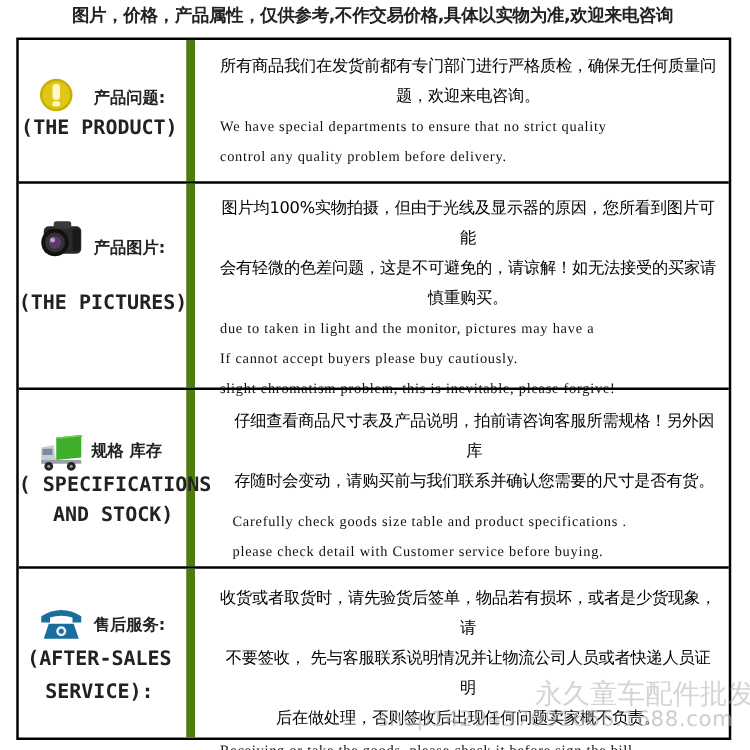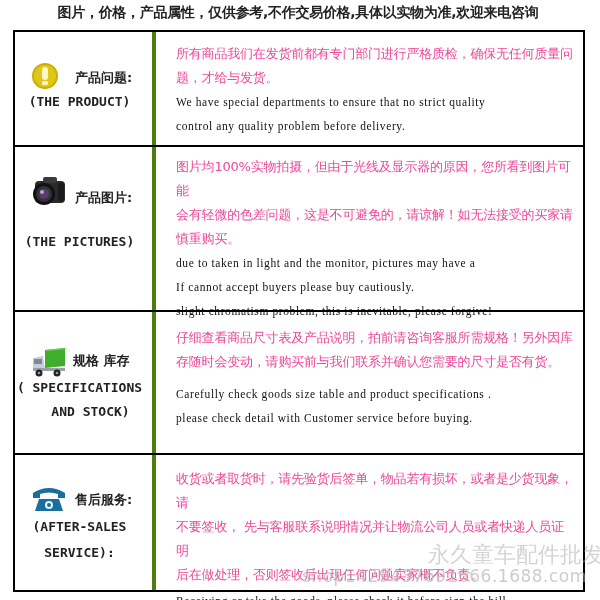--- a/index.html
+++ b/index.html
@@ -5,27 +5,27 @@
   html, body { margin: 0; padding: 0; background: #ffffff; }
   body { width: 600px; height: 600px; position: relative; overflow: hidden;
          font-family: "DejaVu Sans", "Liberation Sans", sans-serif; color: #111; }
   .title { position: absolute; left: 0; top: 4px; width: 596px; text-align: center;
            font-size: 14px; font-weight: bold; color: #222; letter-spacing: -0.3px; white-space: nowrap; }
   .table { position: absolute; left: 13px; top: 30px; width: 572px; height: 562px;
            border: 2px solid #000; box-sizing: border-box; }
   .row { position: absolute; left: 0; width: 100%; box-sizing: border-box; }
   .row + .row { border-top: 2px solid #000; }
   .left { position: absolute; left: 0; top: 0; width: 141px; height: 100%; box-sizing: border-box;
-          border-right: 4px solid #4d7c0f; }
+          border-right: 7px solid #4d7c0f; }
   .right { position: absolute; left: 141px; top: 0; right: 0; height: 100%; padding: 10px 10px 0 20px; box-sizing: border-box; }
   .icon-wrap { position: absolute; left: 16px; width: 40px; height: 36px; }
   .label-cn { position: absolute; left: 60px; font-size: 13px; font-weight: bold; color: #222; white-space: nowrap; }
-  .label-en { position: absolute; left: 0; width: 129px; text-align: center; font-size: 13px; font-weight: bold;
+  .label-en { position: absolute; left: 0; width: 129px; text-align: center; font-size: 16px; font-weight: bold;
               font-family: "DejaVu Sans Mono", "Liberation Mono", monospace; color: #222; white-space: nowrap; line-height: 24px; }
-  .cn { font-size: 13px; line-height: 24px; color: #ec4899; letter-spacing: -0.2px; }
+  .cn { font-size: 13px; line-height: 24px; color: #000000; letter-spacing: -0.2px; text-align: center; }
   .en { font-family: "Liberation Serif", "DejaVu Serif", serif; font-size: 11.5px; line-height: 24px; color: #111; letter-spacing: 0.6px; white-space: nowrap; }
   .watermark1 { position: absolute; left: 428px; top: 540px; font-size: 22px; color: rgba(160,160,160,0.45); white-space: nowrap; }
   .watermark2 { position: absolute; left: 302px; top: 566px; font-size: 17px; color: rgba(170,170,170,0.6); white-space: nowrap; letter-spacing: 0.5px; }
 </style>
 </head>
 <body>
 
 <div class="title">图片，价格，产品属性，仅供参考,不作交易价格,具体以实物为准,欢迎来电咨询</div>
 
 <div class="table">
@@ -38,21 +38,21 @@
           <circle cx="14" cy="14" r="11" fill="#e0c619"></circle>
           <rect x="11" y="5" width="6" height="13" rx="3" fill="#fff8c8"></rect>
           <rect x="11" y="19" width="6" height="4" rx="1.5" fill="#fff8c8"></rect>
         </svg>
       </div>
       <div class="label-cn" style="top:37px;">产品问题:</div>
       <div class="label-en" style="top:58px;">(THE PRODUCT)</div>
     </div>
     <div class="right">
       <div class="cn">所有商品我们在发货前都有专门部门进行严格质检，确保无任何质量问</div>
-      <div class="cn">题，才给与发货。</div>
+      <div class="cn">题，欢迎来电咨询。</div>
       <div class="en">We have special departments to ensure that no strict quality</div>
       <div class="en">control any quality problem before delivery.</div>
     </div>
   </div>
 
   <div class="row" style="top:113px;height:165px;">
     <div class="left">
       <div class="icon-wrap" style="top:28px;">
         <svg width="36" height="32" viewBox="0 0 36 32">
           <rect x="4" y="6" width="30" height="22" rx="4" fill="#2a2a2a"></rect>
@@ -89,21 +89,21 @@
           <circle cx="8" cy="27" r="3.5" fill="#222"></circle>
           <circle cx="26" cy="27" r="3.5" fill="#222"></circle>
           <circle cx="8" cy="27" r="1.3" fill="#999"></circle>
           <circle cx="26" cy="27" r="1.3" fill="#999"></circle>
         </svg>
       </div>
       <div class="label-cn" style="top:40px;left:58px;">规格 库存</div>
       <div class="label-en" style="top:64px;">( SPECIFICATIONS</div>
       <div class="label-en" style="top:88px;margin-left:11px;">AND STOCK)</div>
     </div>
-    <div class="right" style="padding-top:14px;">
+    <div class="right" style="padding-top:14px;margin-left:10px;">
       <div class="cn">仔细查看商品尺寸表及产品说明，拍前请咨询客服所需规格！另外因库</div>
       <div class="cn" style="margin-bottom:8px;">存随时会变动，请购买前与我们联系并确认您需要的尺寸是否有货。</div>
       <div class="en">Carefully check goods size table and product specifications .</div>
       <div class="en">please check detail with Customer service before buying.</div>
     </div>
   </div>
 
   <div class="row" style="top:421px;height:137px;">
     <div class="left">
       <div class="icon-wrap" style="top:30px;">

